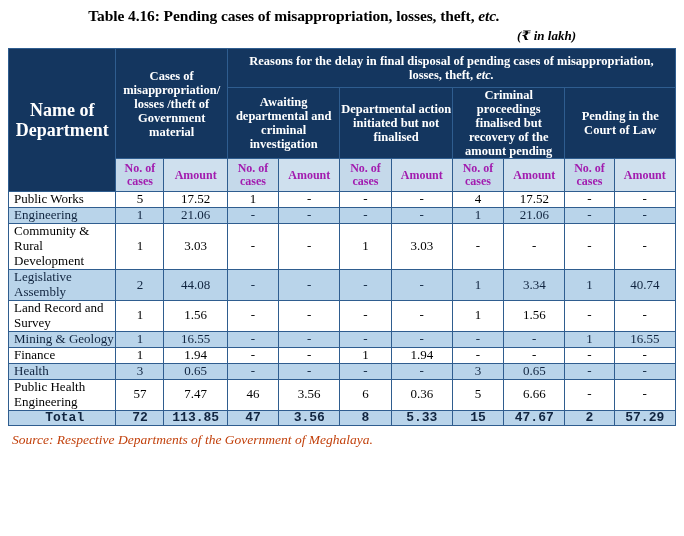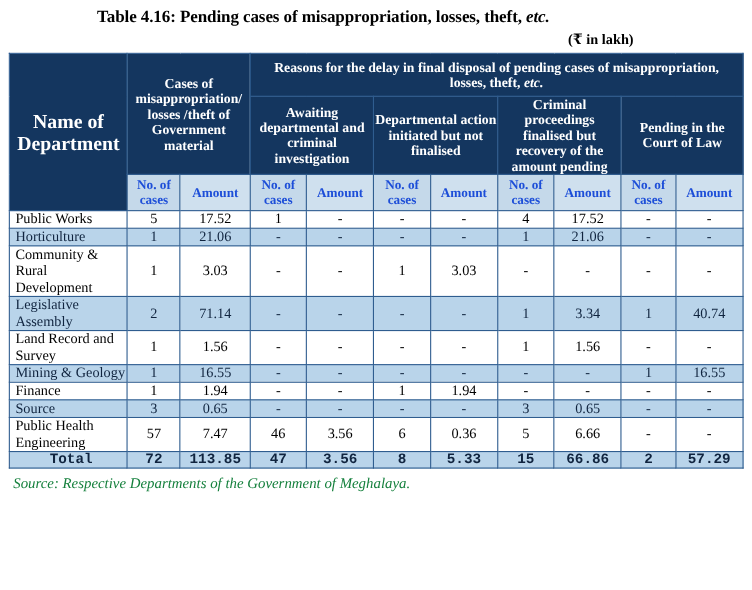--- a/index.html
+++ b/index.html
@@ -26,20 +26,21 @@
     font-weight: bold;
     font-size: 15.5px;
     letter-spacing: -0.1px;
     padding-top: 7px;
     padding-bottom: 3px;
     color: #000;
   }
   .table-title .it { font-style: italic; }
   .unit-note {
     text-align: right;
+    font-style: italic;
     font-weight: bold;
     font-size: 13px;
     padding-right: 4px;
     padding-bottom: 4px;
   }
   table.main {
     border-collapse: collapse;
     width: 668px;
     table-layout: fixed;
     font-size: 12.5px;
@@ -66,21 +67,21 @@
     margin-left: 40px;
   }
   thead th.namecol {
     font-size: 18px;
   }
   thead th.casescol {
     font-size: 12.5px;
   }
   thead th.subhdr {
     background: #c5d9ea;
-    color: #1d4ed8;
+    color: #a21caf;
     font-weight: bold;
     font-size: 12px;
     text-align: center;
     line-height: 1.1;
     padding: 3px 1px;
     border-color: #2f5d8f;
   }
   thead th.subhdr.alt {
     background: #cfe0ee;
   }
@@ -114,21 +115,21 @@
   }
   tbody tr.total td.dept {
     text-align: center;
     font-weight: bold;
   }
   .source {
     font-style: italic;
     font-size: 13.5px;
     padding-top: 6px;
     padding-left: 4px;
-    color: #15803d;
+    color: #c2410c;
   }
 </style>
 </head>
 <body>
 
 <div class="page">
 
   <div class="table-title"><span>Table 4.16: Pending cases of misappropriation, losses, theft, </span><span class="it">etc.</span></div>
 
   <div class="unit-note">(₹ in lakh)</div>
@@ -180,21 +181,21 @@
           <td class="num">1</td>
           <td class="num">-</td>
           <td class="num">-</td>
           <td class="num">-</td>
           <td class="num">4</td>
           <td class="num">17.52</td>
           <td class="num">-</td>
           <td class="num">-</td>
         </tr>
         <tr class="shade">
-          <td class="dept">Horticulture</td>
+          <td class="dept">Engineering</td>
           <td class="num">1</td>
           <td class="num">21.06</td>
           <td class="num">-</td>
           <td class="num">-</td>
           <td class="num">-</td>
           <td class="num">-</td>
           <td class="num">1</td>
           <td class="num">21.06</td>
           <td class="num">-</td>
           <td class="num">-</td>
@@ -208,21 +209,21 @@
           <td class="num">1</td>
           <td class="num">3.03</td>
           <td class="num">-</td>
           <td class="num">-</td>
           <td class="num">-</td>
           <td class="num">-</td>
         </tr>
         <tr class="shade">
           <td class="dept">Legislative Assembly</td>
           <td class="num">2</td>
-          <td class="num">71.14</td>
+          <td class="num">44.08</td>
           <td class="num">-</td>
           <td class="num">-</td>
           <td class="num">-</td>
           <td class="num">-</td>
           <td class="num">1</td>
           <td class="num">3.34</td>
           <td class="num">1</td>
           <td class="num">40.74</td>
         </tr>
         <tr>
@@ -258,21 +259,21 @@
           <td class="num">-</td>
           <td class="num">-</td>
           <td class="num">1</td>
           <td class="num">1.94</td>
           <td class="num">-</td>
           <td class="num">-</td>
           <td class="num">-</td>
           <td class="num">-</td>
         </tr>
         <tr class="shade">
-          <td class="dept">Source</td>
+          <td class="dept">Health</td>
           <td class="num">3</td>
           <td class="num">0.65</td>
           <td class="num">-</td>
           <td class="num">-</td>
           <td class="num">-</td>
           <td class="num">-</td>
           <td class="num">3</td>
           <td class="num">0.65</td>
           <td class="num">-</td>
           <td class="num">-</td>
@@ -292,21 +293,21 @@
         </tr>
         <tr class="total">
           <td class="dept">Total</td>
           <td>72</td>
           <td>113.85</td>
           <td>47</td>
           <td>3.56</td>
           <td>8</td>
           <td>5.33</td>
           <td>15</td>
-          <td>66.86</td>
+          <td>47.67</td>
           <td>2</td>
           <td>57.29</td>
         </tr>
       </tbody>
   </table>
 
   <div class="source">Source: Respective Departments of the Government of Meghalaya.</div>
 
 </div>
 

